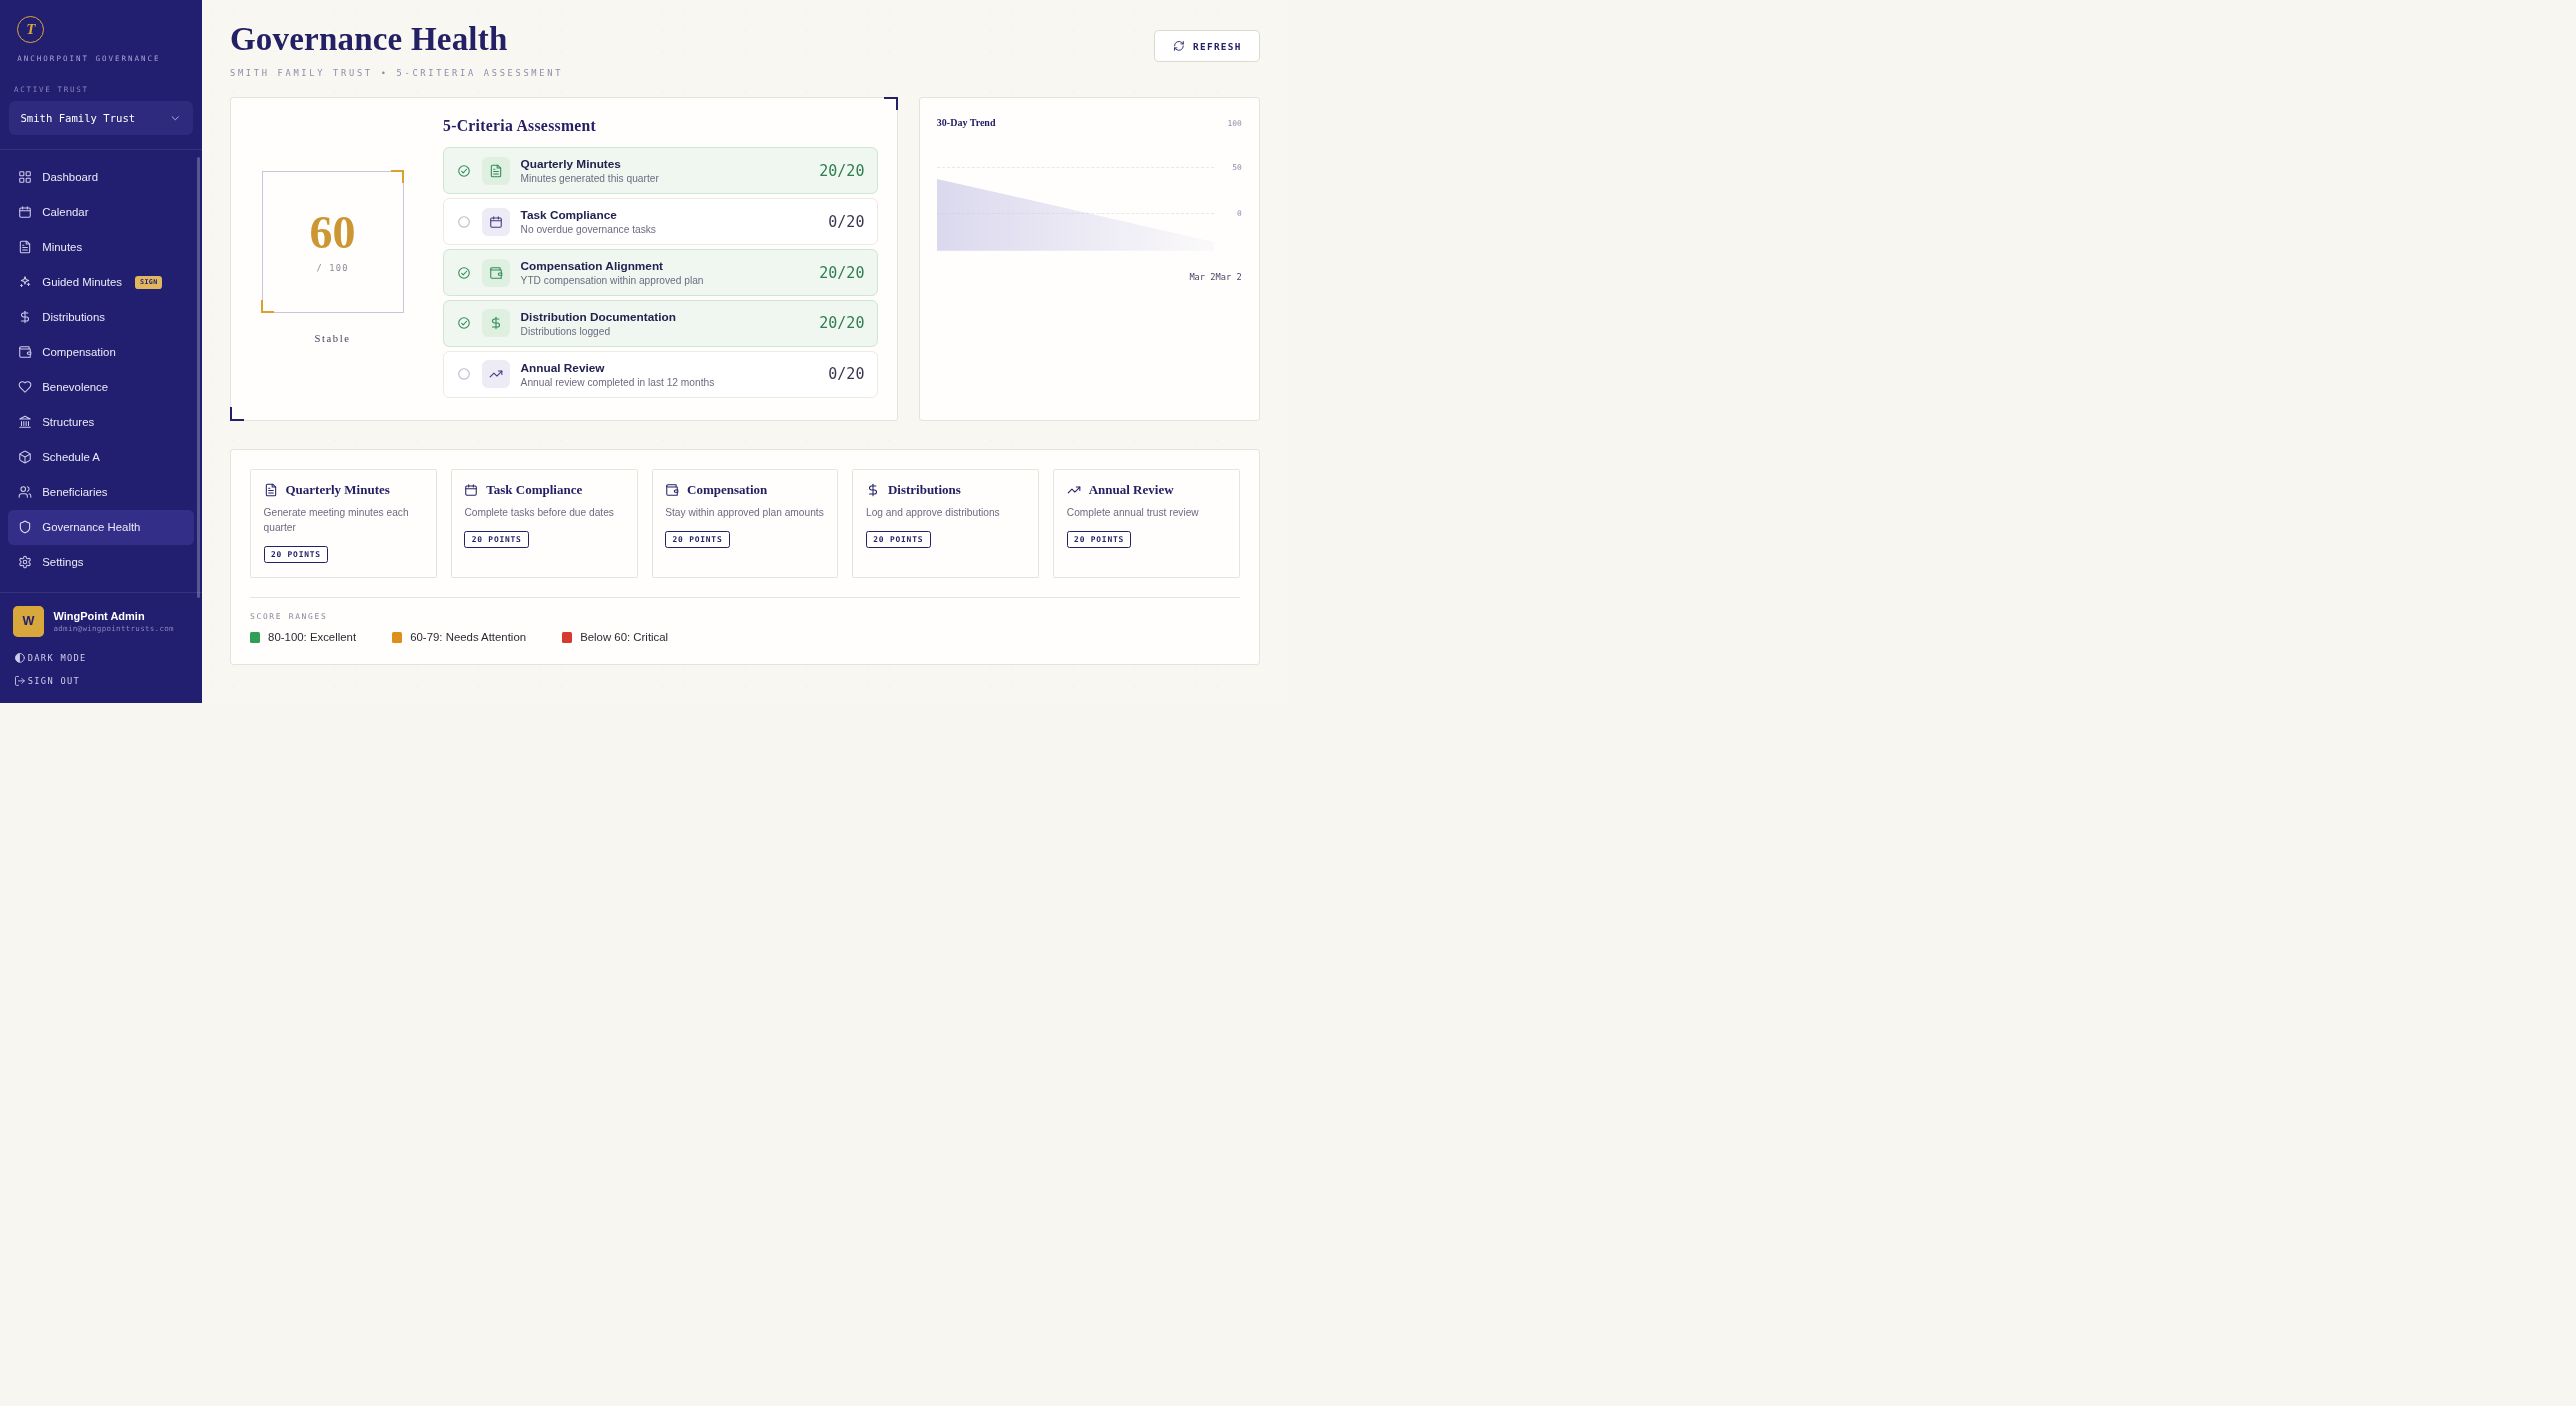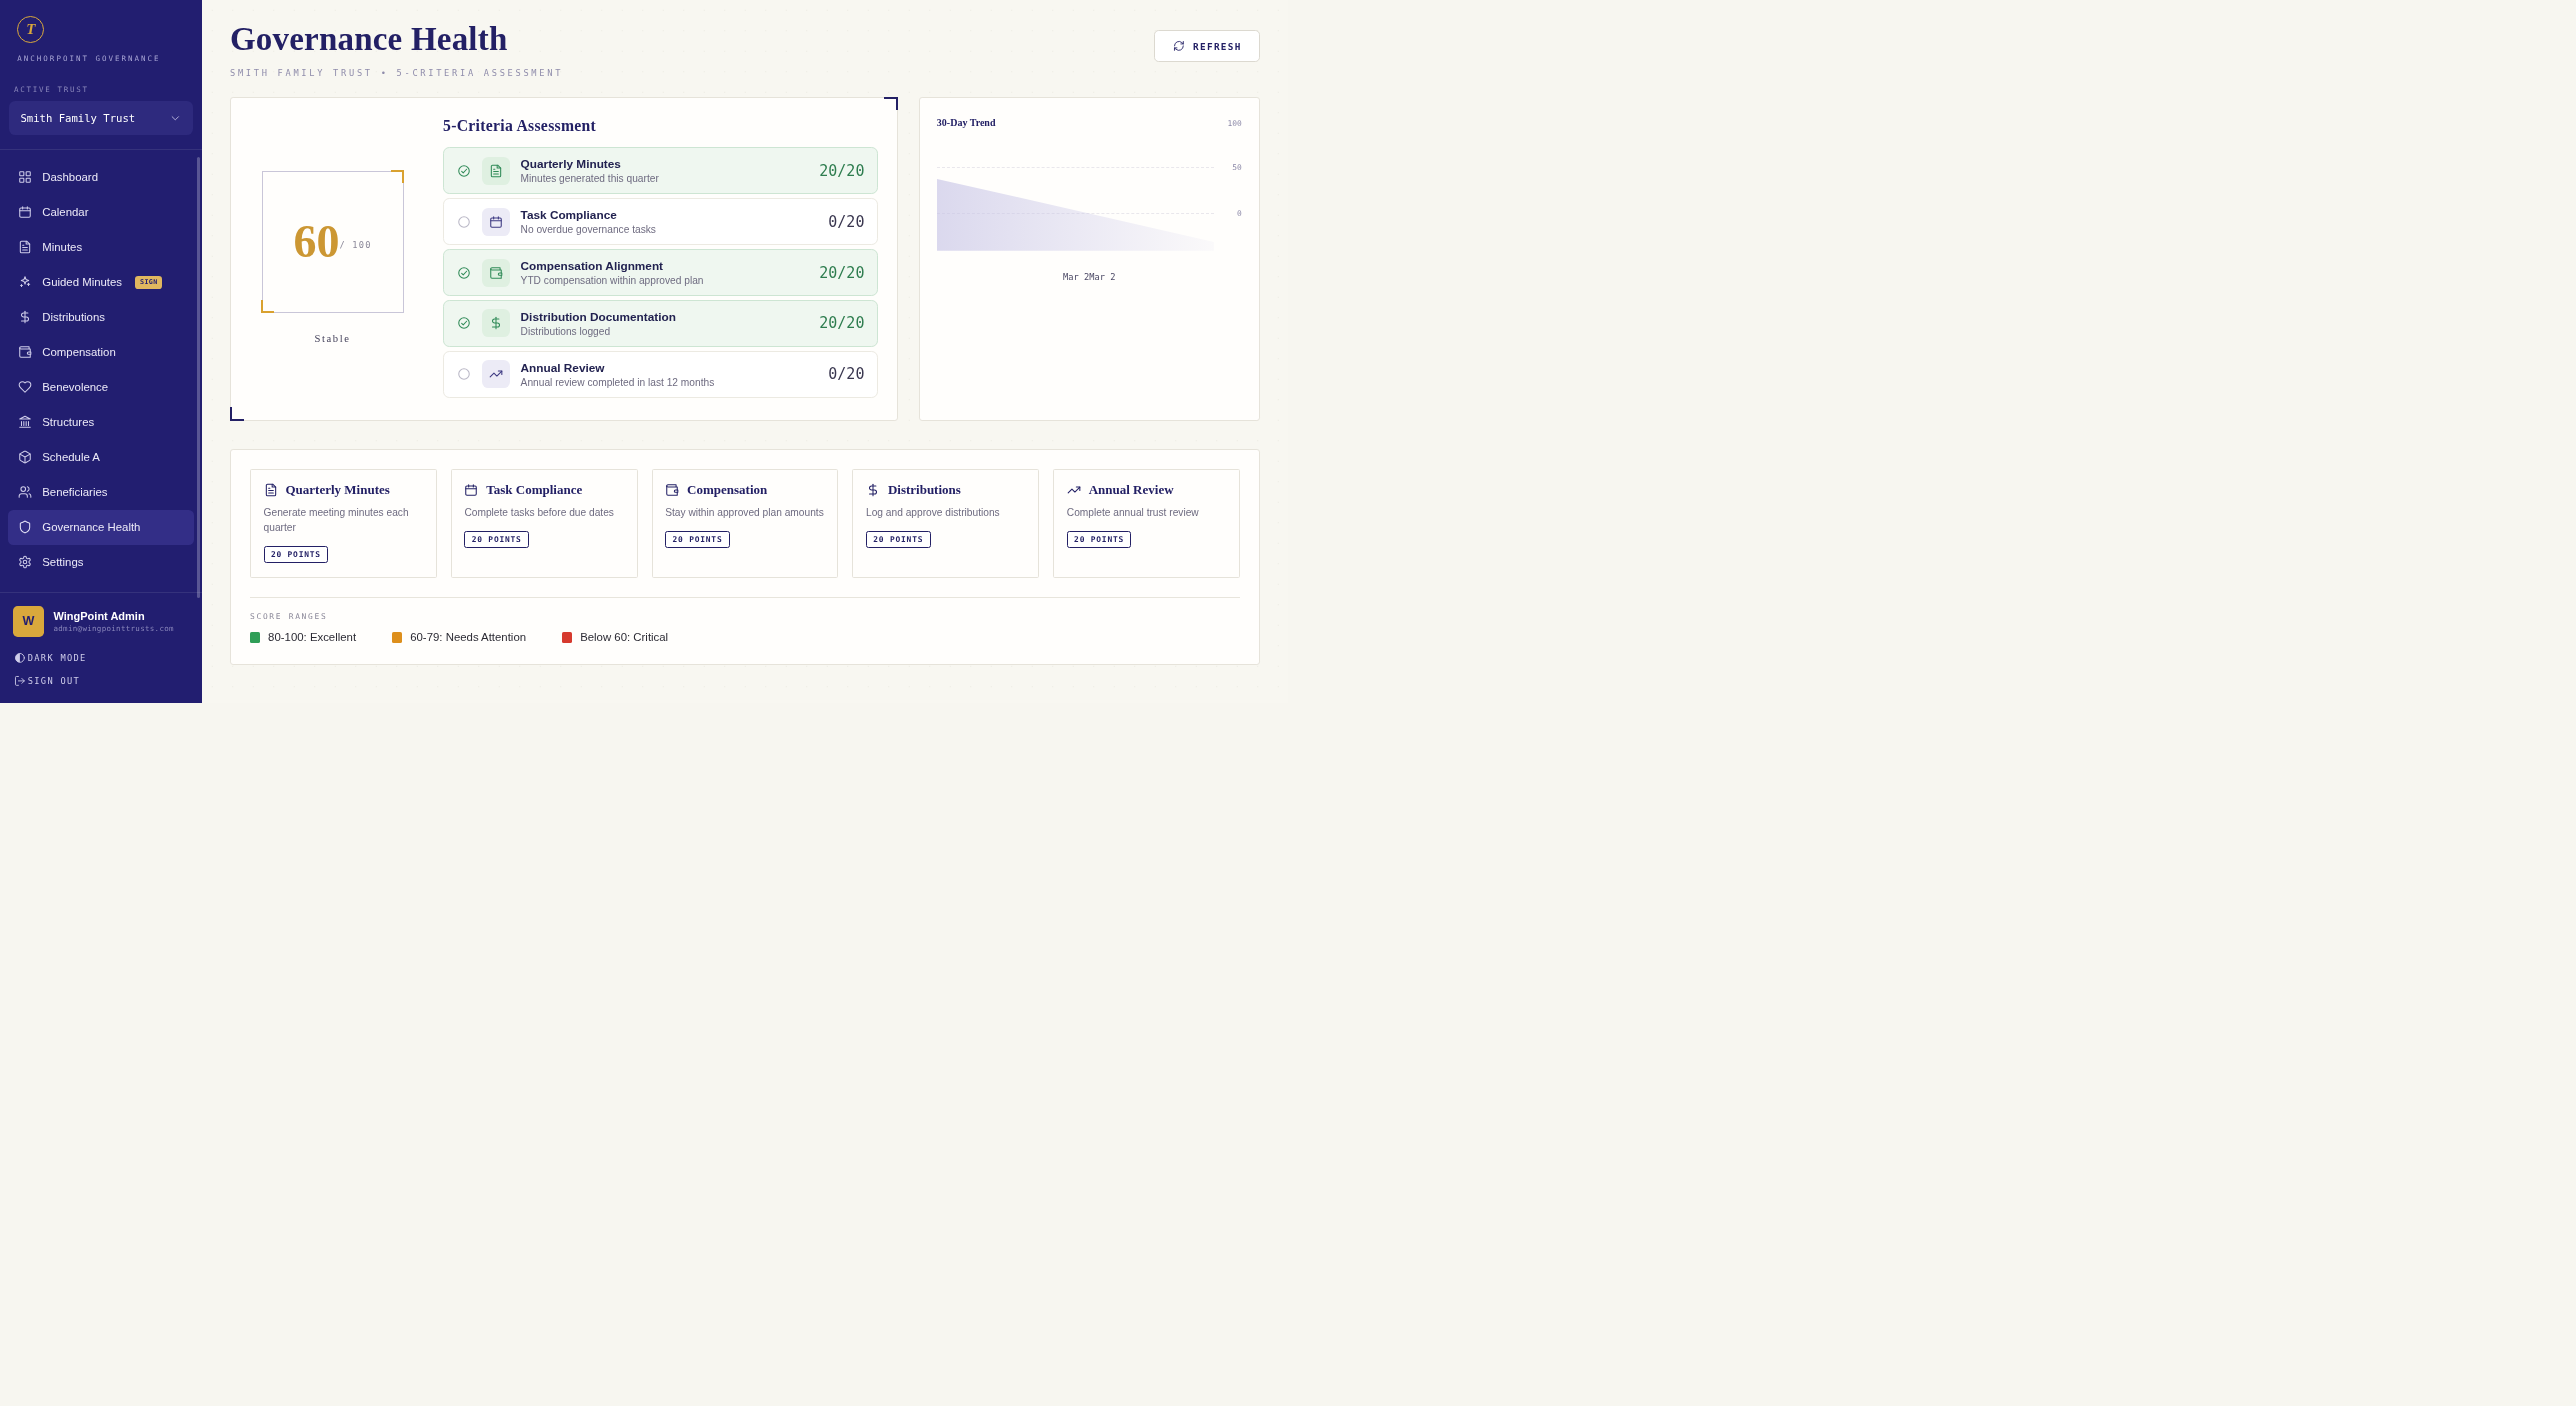--- a/index.html
+++ b/index.html
@@ -105,21 +105,21 @@
 
   
   .assessment-card { flex: 2.06 1 0; position: relative; padding: 19px 19px 22px; }
   .frame-corner { position: absolute; width: 13.4px; height: 13.4px; }
   .frame-corner.tr { top: -0.8px; right: -0.8px; border-top: 2.4px solid #232065; border-right: 2.4px solid #232065; }
   .frame-corner.bl { bottom: -0.8px; left: -0.8px; border-bottom: 2.4px solid #232065; border-left: 2.4px solid #232065; }
   .assessment-body { display: flex; gap: 28px; }
   .score-col { width: 165px; display: flex; flex-direction: column; align-items: center; align-self: center; }
   .score-box {
     width: 142px; height: 142px; border: 1.2px solid #c9c6d8; position: relative;
-    display: flex; align-items: center; justify-content: center;
+    display: flex; flex-direction: column; align-items: center; justify-content: center;
   }
   .gold-corner { position: absolute; width: 13.4px; height: 13.4px; }
   .gold-corner.tr { top: -1.6px; right: -1.6px; border-top: 2.4px solid #d9a12f; border-right: 2.4px solid #d9a12f; }
   .gold-corner.bl { bottom: -1.6px; left: -1.6px; border-bottom: 2.4px solid #d9a12f; border-left: 2.4px solid #d9a12f; }
   .score-value {
     font-family: "Liberation Serif", serif; font-size: 46px; font-weight: 600;
     color: #cc9733; line-height: 1;
   }
   .score-max {
     margin-top: 7.9px; font-family: "DejaVu Sans Mono", monospace;
@@ -157,21 +157,21 @@
 
   
   .trend-card { flex: 1 1 0; padding: 19px 17.3px; display: flex; flex-direction: column; }
   .trend-head { display: flex; justify-content: space-between; align-items: baseline; }
   .trend-title { font-family: "Liberation Serif", serif; font-size: 10px; font-weight: 600; color: #232065; }
   .tick { font-family: "DejaVu Sans Mono", monospace; font-size: 7.9px; color: #8c89a8; }
   .trend-chart { position: relative; height: 140px; margin-top: 3.1px; }
   .gl { position: absolute; left: 0; right: 28px; border-top: 0.8px dashed rgba(35,32,101,0.10); }
   .gl-label { position: absolute; right: 0; transform: translateY(-50%); }
   .wedge { position: absolute; left: 0; top: 0; width: calc(100% - 28px); height: 126px; }
-  .trend-x { display: flex; justify-content: center; margin-top: 1.6px;
+  .trend-x { display: flex; justify-content: flex-end; margin-top: 1.6px;
     font-family: "DejaVu Sans Mono", monospace; font-size: 8.7px; color: #4b4864; }
 
   
   .scoring-card { margin-top: 28px; padding: 19px 19px 20.5px; }
   .scoring-title {
     font-family: "Liberation Serif", serif; font-size: 16.5px; font-weight: 600;
     color: #232065; letter-spacing: 0.2px; margin-bottom: 15.7px;
   }
   .scoring-cards { display: flex; gap: 14px; }
   .score-card { flex: 1; border: 0.8px solid #e6e3da; background: #fffefc; padding: 12.6px 12.6px 14px; border-radius: 1.6px; }

